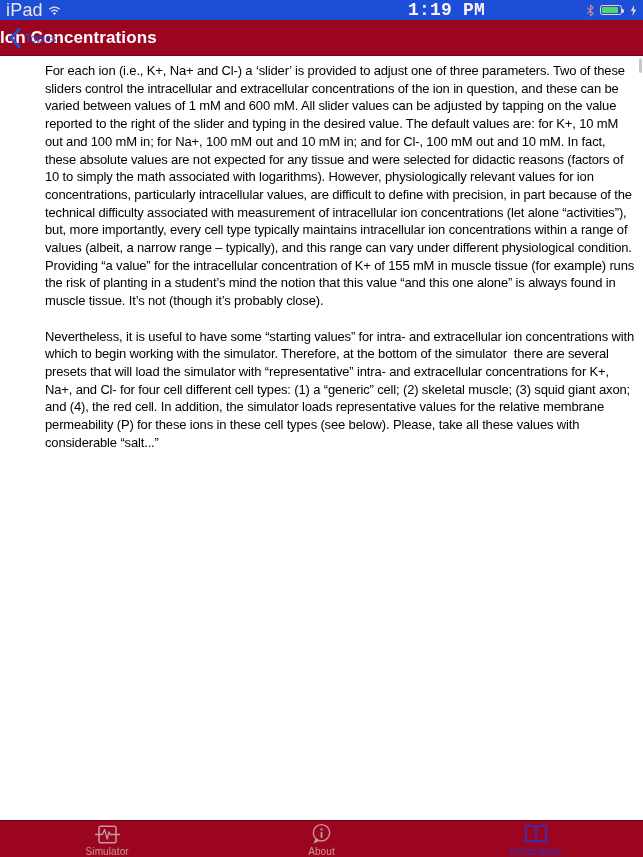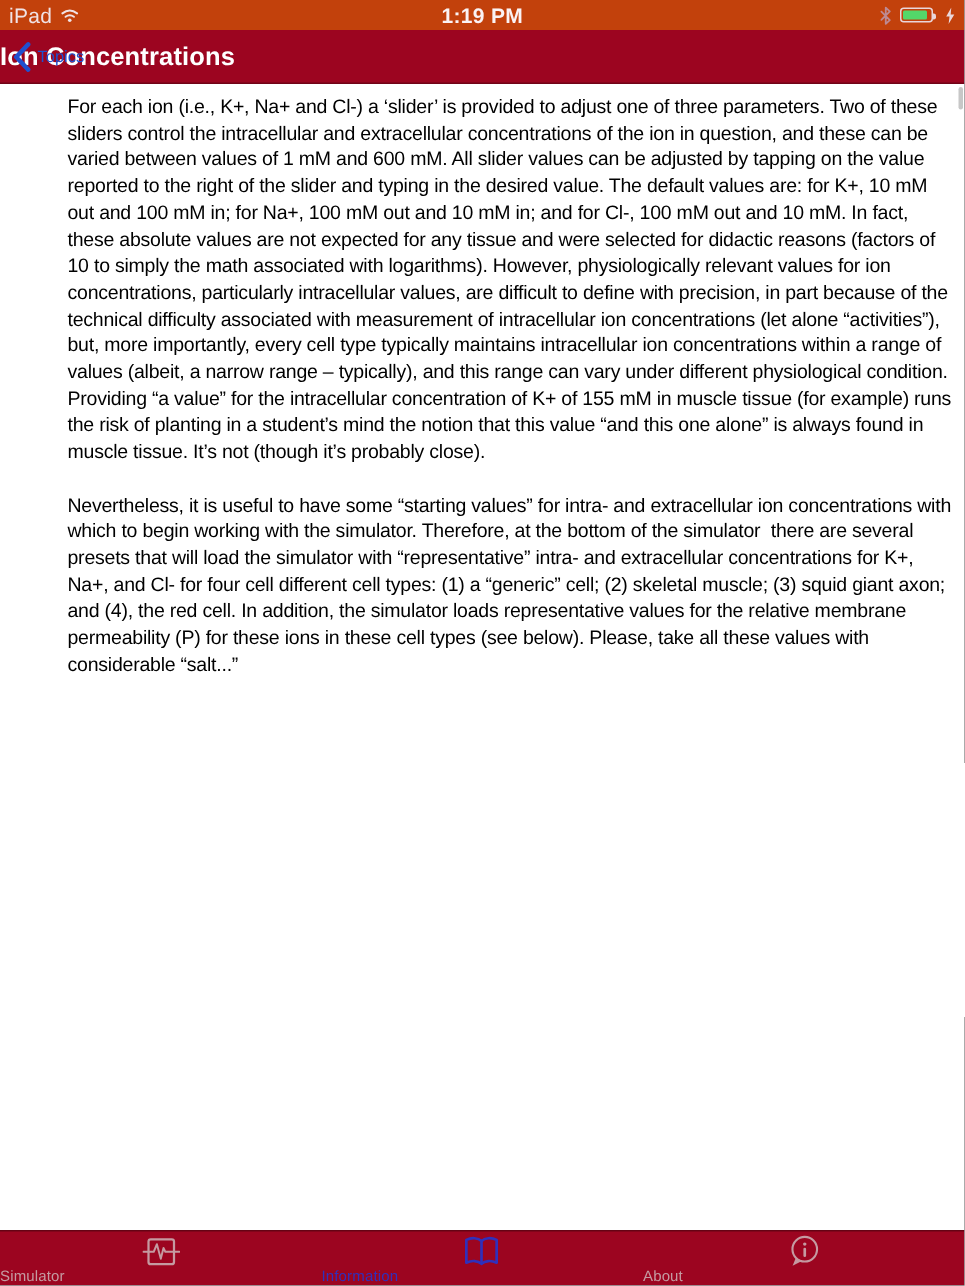--- a/index.html
+++ b/index.html
@@ -13,32 +13,32 @@
     margin: 0 auto;
     background: #ffffff;
     overflow: hidden;
     display: flex;
     flex-direction: column;
   }
 
   
   .status-bar {
     height: 20px;
-    background: #c2410c;
+    background: #1d4ed8;
     color: #F0E2E5;
     display: flex;
     align-items: center;
     padding: 0 6px;
-    font-size: 14px;
+    font-size: 18px;
     flex: 0 0 auto;
     gap: 32px;
   }
   .status-left, .status-right { display: flex; align-items: center; gap: 5px; width: 120px; }
   .status-right { justify-content: flex-end; }
-  .status-center { flex: 1; text-align: center; font-weight: bold; color: #FAF2F4; letter-spacing: 0.2px; }
+  .status-center { flex: 1; text-align: right; font-weight: bold; color: #FAF2F4; letter-spacing: 0.2px; font-family: Liberation Mono, monospace; }
   .device-label { letter-spacing: 0.2px; }
 
   .battery-shell {
     position: relative;
     width: 22px; height: 10px;
     border: 1px solid #E9D6DA;
     border-radius: 2.5px;
     padding: 1px;
     display: inline-block;
   }
@@ -114,20 +114,21 @@
     background: #9C0520;
     border-top: 1px solid rgba(0,0,0,0.35);
     display: flex;
     align-items: stretch;
     flex: 0 0 auto;
   }
   .tab-item {
     flex: 1;
     display: flex;
     flex-direction: column;
+    align-items: center;
     justify-content: flex-start;
     padding-top: 2px;
     color: #C59AA1;
     cursor: pointer;
   }
   .tab-item.active { color: #3030BB; }
   .tab-icon { height: 22px; display: flex; align-items: center; justify-content: center; }
   .tab-label { font-size: 10px; margin-top: 1px; letter-spacing: 0.1px; }
 
   svg { display: block; }
@@ -189,36 +190,36 @@
     <div class="tab-item">
       <span class="tab-icon">
         <svg width="25" height="21" viewBox="0 0 25 21">
           <rect x="4" y="2.2" width="17" height="16.6" rx="1.5" fill="none" stroke="currentColor" stroke-width="1.5"></rect>
           <path d="M0.5,10.5 L7.5,10.5 L9.6,5.5 L12.2,15.2 L14,8 L15.2,10.5 L24.5,10.5" fill="none" stroke="currentColor" stroke-width="1.3" stroke-linejoin="round" stroke-linecap="round"></path>
         </svg>
       </span>
       <span class="tab-label">Simulator</span>
     </div>
 
-    <div class="tab-item active">
-      <span class="tab-icon">
-        <svg width="26" height="22" viewBox="0 0 26 22">
-          <path d="M13,4.4 C10.8,2.1 6.4,1.9 2.9,3.6 L2.9,18.8 C6.4,17.1 10.8,17.3 13,19.6 C15.2,17.3 19.6,17.1 23.1,18.8 L23.1,3.6 C19.6,1.9 15.2,2.1 13,4.4 Z" fill="none" stroke="currentColor" stroke-width="1.8" stroke-linejoin="round"></path>
-          <path d="M13,4.4 L13,19.6" fill="none" stroke="currentColor" stroke-width="1.8"></path>
-        </svg>
-      </span>
-      <span class="tab-label">Information</span>
-    </div>
-
     <div class="tab-item">
       <span class="tab-icon">
         <svg width="24" height="22" viewBox="0 0 24 22">
           <circle cx="12.5" cy="9.8" r="8.2" fill="none" stroke="currentColor" stroke-width="1.4"></circle>
           <path d="M6.6,15.5 L4.4,20.8 L10.6,17.7 Z" fill="currentColor"></path>
           <circle cx="12.5" cy="6.4" r="1.15" fill="currentColor"></circle>
           <rect x="11.6" y="8.8" width="1.8" height="6.2" rx="0.9" fill="currentColor"></rect>
         </svg>
       </span>
       <span class="tab-label">About</span>
     </div>
 
+    <div class="tab-item active">
+      <span class="tab-icon">
+        <svg width="26" height="22" viewBox="0 0 26 22">
+          <path d="M13,4.4 C10.8,2.1 6.4,1.9 2.9,3.6 L2.9,18.8 C6.4,17.1 10.8,17.3 13,19.6 C15.2,17.3 19.6,17.1 23.1,18.8 L23.1,3.6 C19.6,1.9 15.2,2.1 13,4.4 Z" fill="none" stroke="currentColor" stroke-width="1.8" stroke-linejoin="round"></path>
+          <path d="M13,4.4 L13,19.6" fill="none" stroke="currentColor" stroke-width="1.8"></path>
+        </svg>
+      </span>
+      <span class="tab-label">Information</span>
+    </div>
+
   </div>
 </div>
 
 </body></html>

